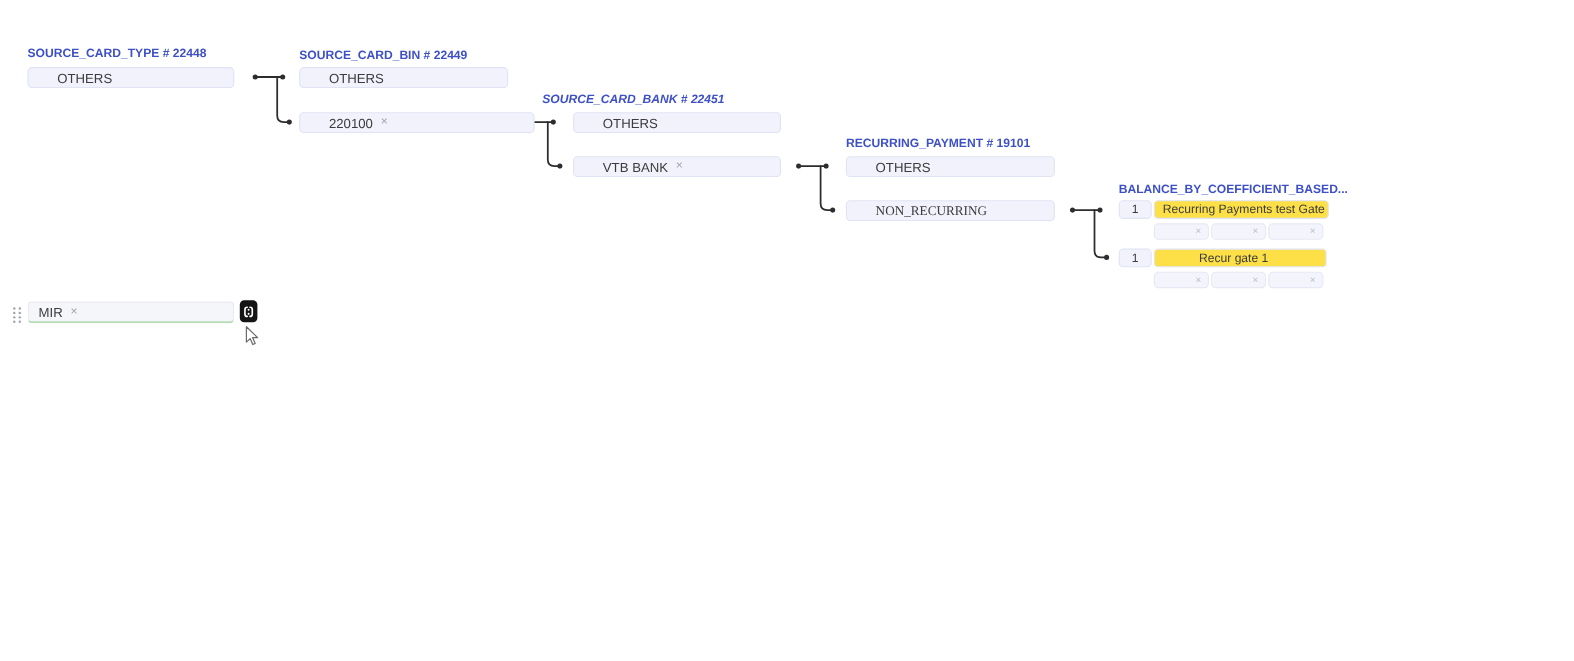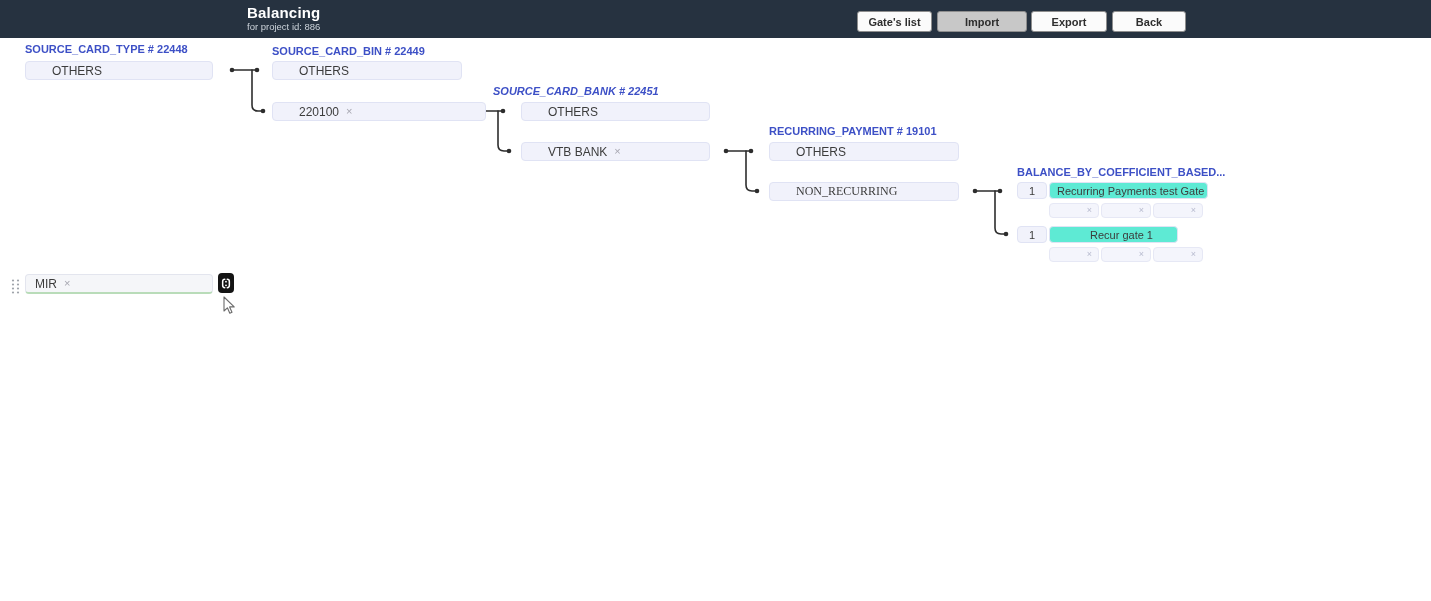--- a/index.html
+++ b/index.html
@@ -17,21 +17,21 @@
   .hbtn.active{background:#c8c8c8;}
 
   
   .col-label{position:absolute;font-size:11px;font-weight:bold;color:#3d50c6;white-space:nowrap;}
   .node{position:absolute;height:19px;background:#f1f2fb;border:1px solid #e0e3f4;border-radius:4px;
         box-sizing:border-box;display:flex;align-items:center;padding:0 26px;font-size:12px;color:#3c3c3c;
         white-space:nowrap;overflow:hidden;}
   .rm{color:#a6a6b0;font-size:11px;margin-left:7px;cursor:pointer;line-height:1;}
   .wnode{position:absolute;height:17px;width:30px;background:#f1f2fb;border:1px solid #e0e3f4;border-radius:4px;
         box-sizing:border-box;display:flex;align-items:center;justify-content:center;font-size:11px;color:#3c3c3c;}
-  .gnode{position:absolute;height:17px;background:#5eead4;border:1px solid #e0e3f4;border-radius:4px;
+  .gnode{position:absolute;height:17px;background:#fde047;border:1px solid #e0e3f4;border-radius:4px;
         box-sizing:border-box;display:flex;align-items:center;padding:0 7px;font-size:11px;color:#3c3c3c;
         white-space:nowrap;overflow:hidden;}
   .snode{position:absolute;height:15px;width:50px;background:rgba(241,242,251,.8);border:1px solid #e6e8f5;
         border-radius:4px;box-sizing:border-box;display:flex;align-items:center;justify-content:flex-end;
         padding:0 6px;}
   .snode .rm{margin:0;font-size:9px;color:#b7bbce;}
 
   .connectors{position:absolute;left:0;top:0;}
   .connectors path{fill:none;stroke:#2d2d2d;stroke-width:1.6;stroke-linecap:round;}
   .connectors circle{fill:#2d2d2d;}
@@ -43,30 +43,20 @@
   .drag-handle{position:absolute;left:10px;top:278px;cursor:grab;}
   .swap-btn{position:absolute;left:218px;top:273px;width:16px;height:20px;background:#141414;border:none;
         border-radius:4px;display:flex;align-items:center;justify-content:center;cursor:pointer;padding:0;}
   .cursor{position:absolute;left:221px;top:296px;}
 </style>
 </head>
 <body>
 
 <div class="stage">
 
-  <div class="app-header">
-    <div class="titlewrap">
-      <div class="title">Balancing</div>
-      <div class="subtitle">for project id: 886</div>
-    </div>
-    <button class="hbtn" style="left:857px;width:75px;">Gate's list</button>
-    <button class="hbtn active" style="left:937px;width:90px;">Import</button>
-    <button class="hbtn" style="left:1031px;width:76px;">Export</button>
-    <button class="hbtn" style="left:1112px;width:74px;">Back</button>
-  </div>
 
   <svg class="connectors" width="1431" height="601">
 
     <path d="M232 70 H257"></path>
     <path d="M252 70 V105 Q252 111 258 111 H261"></path>
     <circle cx="232" cy="70" r="2.3"></circle>
       <circle cx="257" cy="70" r="2.3"></circle>
       <circle cx="263" cy="111" r="2.3"></circle>
 
     <path d="M478 111 H503"></path>
@@ -133,21 +123,21 @@
   <div class="snode" style="left:1101px;top:203px;">
       <span class="rm">×</span>
     </div>
   <div class="snode" style="left:1153px;top:203px;">
       <span class="rm">×</span>
     </div>
 
   <div class="wnode" style="left:1017px;top:226px;">
     <span>1</span>
   </div>
-  <div class="gnode" style="left:1049px;top:226px;width:129px;padding-left:40px;">
+  <div class="gnode" style="left:1049px;top:226px;width:157px;padding-left:40px;">
     <span>Recur gate 1</span>
   </div>
   <div class="snode" style="left:1049px;top:247px;">
       <span class="rm">×</span>
     </div>
   <div class="snode" style="left:1101px;top:247px;">
       <span class="rm">×</span>
     </div>
   <div class="snode" style="left:1153px;top:247px;">
       <span class="rm">×</span>

